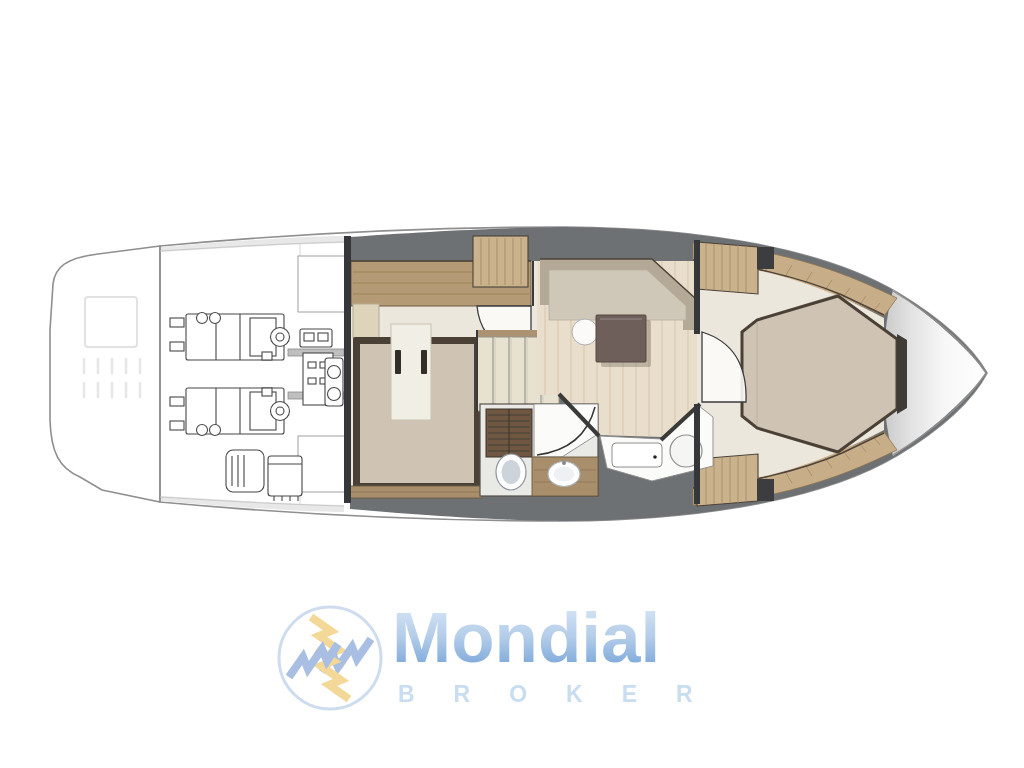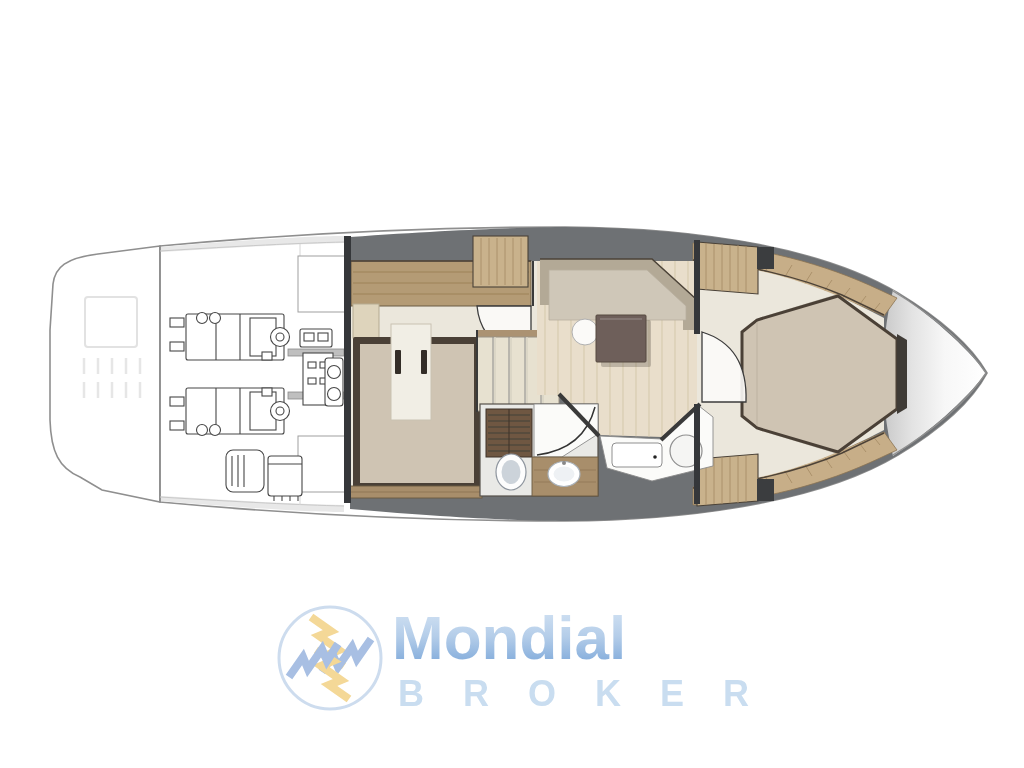--- a/index.html
+++ b/index.html
@@ -37,26 +37,26 @@
   .white{fill:#fbfbf9;stroke:#8a8a8a;stroke-width:.9;}
   .darkline{stroke:var(--c-line-dark,#3a3a3a);fill:none;}
   .door{fill:rgba(252,251,248,.9);stroke:#3c3c3c;stroke-width:1.3;}
   .bench{fill:#f2efe7;stroke:#b9b2a4;stroke-width:.8;}
 
   
   .logo{position:absolute;left:274px;top:602px;display:flex;align-items:flex-start;}
   .logo-icon{width:112px;height:112px;flex:0 0 auto;}
   .logo-text{margin-left:6px;}
   .brand{
-    font-weight:bold;font-size:62px;line-height:72px;letter-spacing:0px;
+    font-weight:bold;font-size:71px;line-height:72px;letter-spacing:0px;
     background:linear-gradient(180deg,var(--logo-brand-gradient-top,#d9e7f5) 0%,#b4cde9 48%,var(--logo-brand-gradient-bottom,#6f9fd6) 100%);
     -webkit-background-clip:text;background-clip:text;color:transparent;
   }
   .sub{
-    font-weight:bold;font-size:36px;line-height:34px;margin-top:3px;margin-left:6px;
+    font-weight:bold;font-size:23px;line-height:34px;margin-top:3px;margin-left:6px;
     letter-spacing:39px;color:var(--logo-subtitle-color,#c9ddf0);white-space:nowrap;
   }
 </style>
 </head>
 <body>
 
 <div class="canvas">
 
   <svg width="1024" height="768" viewBox="0 0 1024 768">
     <defs>

